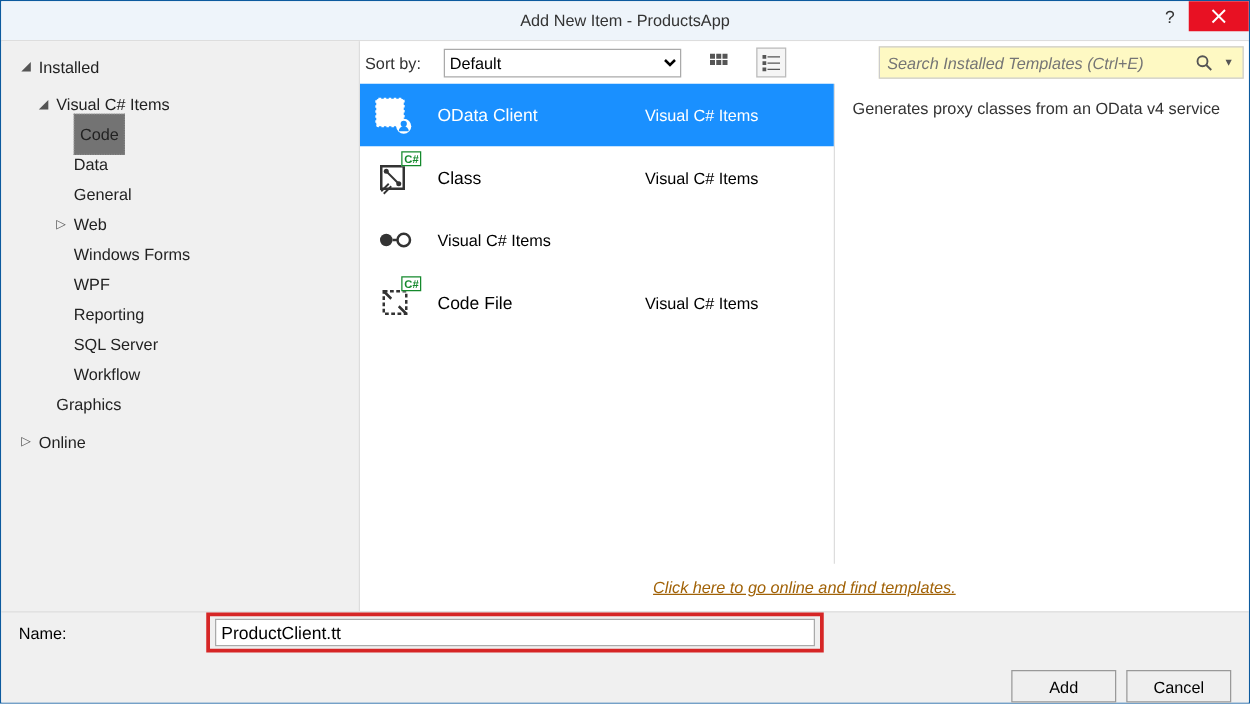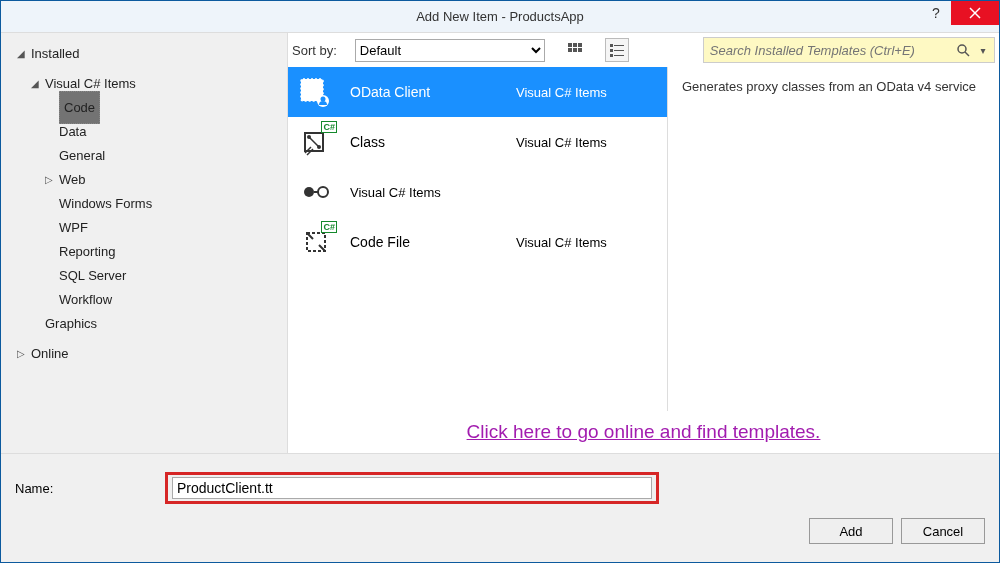--- a/index.html
+++ b/index.html
@@ -33,22 +33,22 @@
   .template-list { width: 380px; border-right: 1px solid #ddd; }
   .tpl-row { height: 50px; display: flex; align-items: center; padding: 0 10px; gap: 16px; cursor: pointer; }
   .tpl-row.selected { background: #1a90ff; color: #fff; }
   .tpl-row .icon { width: 36px; height: 36px; display: flex; align-items: center; justify-content: center; position: relative; }
   .tpl-row .name { width: 150px; font-size: 14px; }
   .tpl-row .lang { font-size: 13px; }
   .info { flex: 1; padding: 12px 14px; font-size: 13px; color: #333; }
   .info .type { margin-bottom: 8px; }
   .info .type b { font-weight: 600; }
   .link-row { text-align: center; padding: 10px 0; }
-  .link-row a { color: #a21caf; font-size: 19px; text-decoration: underline; cursor: pointer; }
-  .bottom { background: #f0f0f0; border-top: 1px solid #ddd; padding: 18px 14px; display: flex; flex-direction: column; gap: 14px; }
+  .link-row a { color: #a16207; font-size: 13px; text-decoration: underline; cursor: pointer; font-style: italic; }
+  .bottom { background: #f0f0f0; border-top: 1px solid #ddd; padding: 0 14px; display: flex; flex-direction: column; gap: 14px; }
   .name-row { display: flex; align-items: center; gap: 10px; font-size: 13px; }
   .name-row .lbl { width: 140px; }
   .name-row .hl { border: 3px solid #d62626; padding: 2px 4px; display: inline-block; }
   .name-row input { width: 480px; height: 22px; border: 1px solid #aaa; padding: 0 4px; font-size: 14px; }
   .btn-row { display: flex; justify-content: flex-end; gap: 8px; }
   .btn { width: 84px; height: 26px; border: 1px solid #999; background: #efefef; font-size: 13px; cursor: pointer; display: flex; align-items: center; justify-content: center; }
   svg { display: block; }
   .csharp-badge { position: absolute; top: -3px; right: -3px; background: #fff; color: #14892c; font-size: 9px; font-weight: bold; padding: 0 1px; border: 1px solid #14892c; }
 </style>
 </head>

